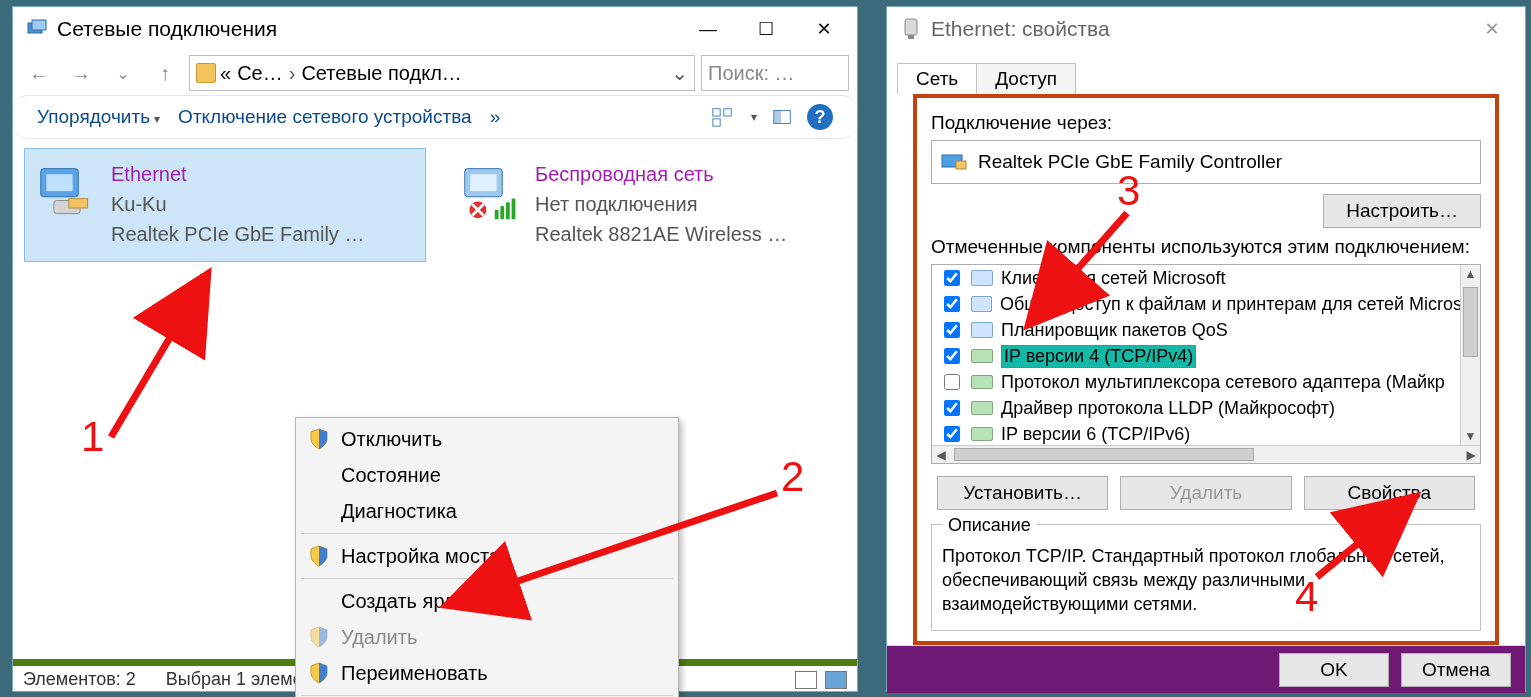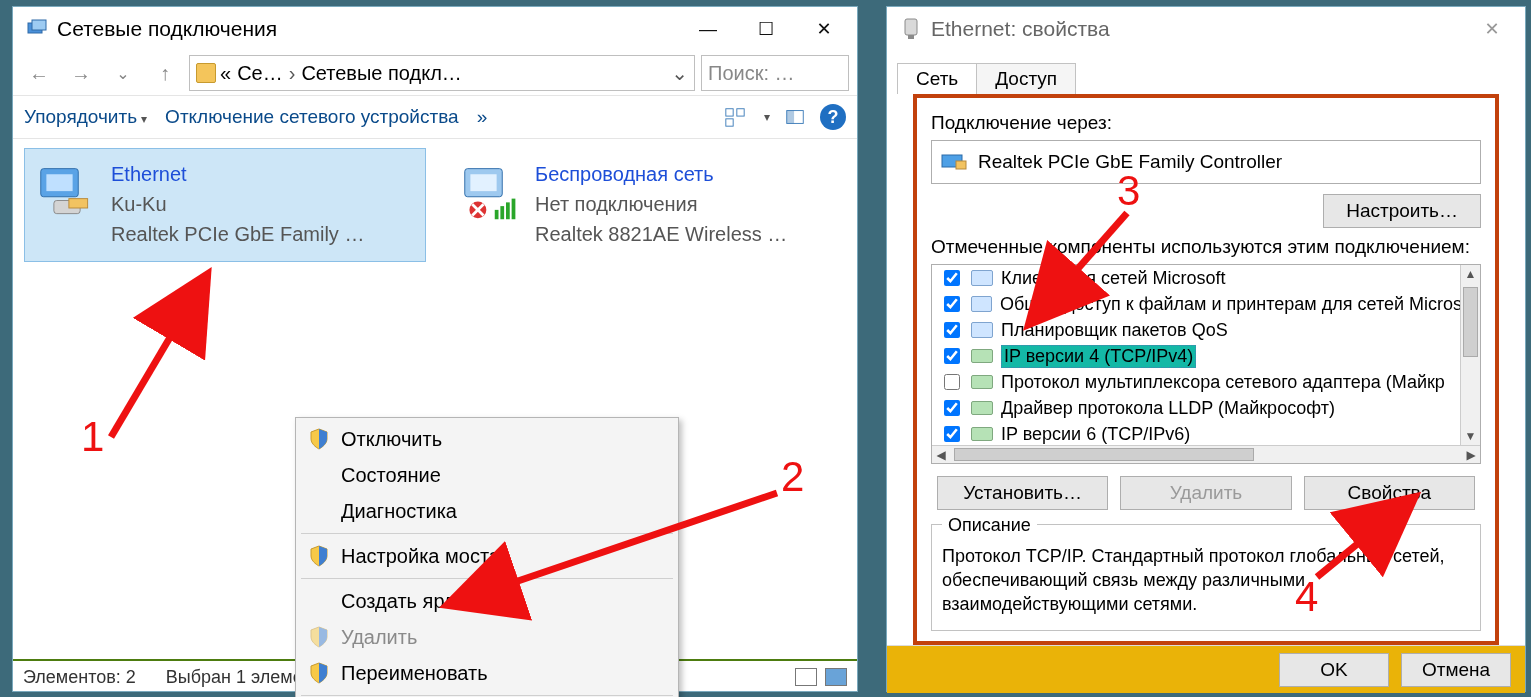--- a/index.html
+++ b/index.html
@@ -25,40 +25,41 @@
     flex: 1; height: 36px; border: 1px solid #bfbfbf; display: flex; align-items: center; padding: 0 6px; font-size: 20px; color: #000;
     overflow: hidden; white-space: nowrap;
   }
   .addrbox .folder-ico{width:20px;height:20px;margin-right:4px;background:#f4c55b;border:1px solid #c79a2f;border-radius:2px;}
   .addrbox .crumb-sep{margin:0 6px;color:#555;}
   .searchbox {
     width: 148px; height: 36px; border: 1px solid #bfbfbf; display: flex; align-items: center; padding: 0 6px; font-size: 20px; color: #888;
   }
   .toolbar {
     height: 44px; border-top: 1px solid #e5e5e5; border-bottom: 1px solid #e5e5e5;
-    display: flex; align-items: center; padding: 0 11px; font-size: 19px; color: #0a4a8a;
+    display: flex; align-items: center; padding: 0 24px; font-size: 19px; color: #0a4a8a;
     gap: 18px;
+    border-radius: 15px;
   }
   .tb-right { margin-left: auto; display: flex; align-items: center; gap: 14px; }
   .tb-ico { width: 22px; height: 22px; }
   .help-ico{width:26px;height:26px;border-radius:50%;background:#1f6fc2;color:#fff;display:flex;align-items:center;justify-content:center;font-weight:bold;font-size:18px;}
 
   .net-area { position: relative; height: 520px; }
   .net-item {
     position: absolute; width: 400px; height: 112px; padding: 10px 10px 10px 86px;
     font-size: 20px; line-height: 30px;
   }
   .net-item.sel { background: #cde6f7; outline: 1px solid #8bbfe6; }
-  .net-item .nname { color: #1d4ed8; }
+  .net-item .nname { color: #a21caf; }
   .net-item .nline { color: #555; }
   .net-icon {
     position: absolute; left: 12px; top: 14px; width: 60px; height: 60px;
   }
   .statusbar {
-    border-top: 2px solid #4d7c0f; height: 34px; display: flex; align-items: center; padding: 0 10px;
+    border-top: 7px solid #4d7c0f; height: 34px; display: flex; align-items: center; padding: 0 10px;
     font-size: 18px; color: #333; gap: 30px;
   }
   .statusbar .sb-right{margin-left:auto;display:flex;gap:8px;}
   .view-ico{width:22px;height:18px;border:1px solid #777;}
 
   
   .ctx {
     position: absolute; left: 282px; top: 278px; width: 384px;
     background: #f4f4f4; border: 1px solid #b5b5b5; box-shadow: 3px 3px 6px rgba(0,0,0,.25);
     padding: 3px;
@@ -114,21 +115,21 @@
   .hscroll .arrow.l{left:0;} .hscroll .arrow.r{right:0;}
   .hscroll .thumb{position:absolute;top:2px;bottom:2px;left:22px;width:300px;background:#cfcfcf;border:1px solid #aaa;}
 
   .btnrow{display:flex;justify-content:space-between;margin-top:12px;}
   .btnrow .btn{flex:1;margin:0 6px;}
 
   .desc-fieldset{border:1px solid #c2c2c2;margin-top:14px;padding:8px 10px 14px 10px;}
   .desc-fieldset .legend{position:relative;top:-18px;background:#fff;display:inline-block;padding:0 6px;font-size:18px;}
   .desc-text{font-size:18px;margin-top:-10px;line-height:24px;}
 
-  .prop-footer{height:48px;border-top:1px solid #dcdcdc;display:flex;align-items:center;justify-content:flex-end;padding:0 14px;gap:12px;background:#eab308;}
+  .prop-footer{height:48px;border-top:1px solid #dcdcdc;display:flex;align-items:center;justify-content:flex-end;padding:0 14px;gap:12px;background:#701a75;}
 
   
   .callout{position:absolute;font-family:Impact,'Arial Black',sans-serif;font-size:42px;color:#e11;text-shadow:0 0 2px #fff;}
   svg.arrow{position:absolute;overflow:visible;}
 
   .chev{font-size:12px;color:#555;margin-left:4px;}
 
 </style>
 </head>
 <body>

